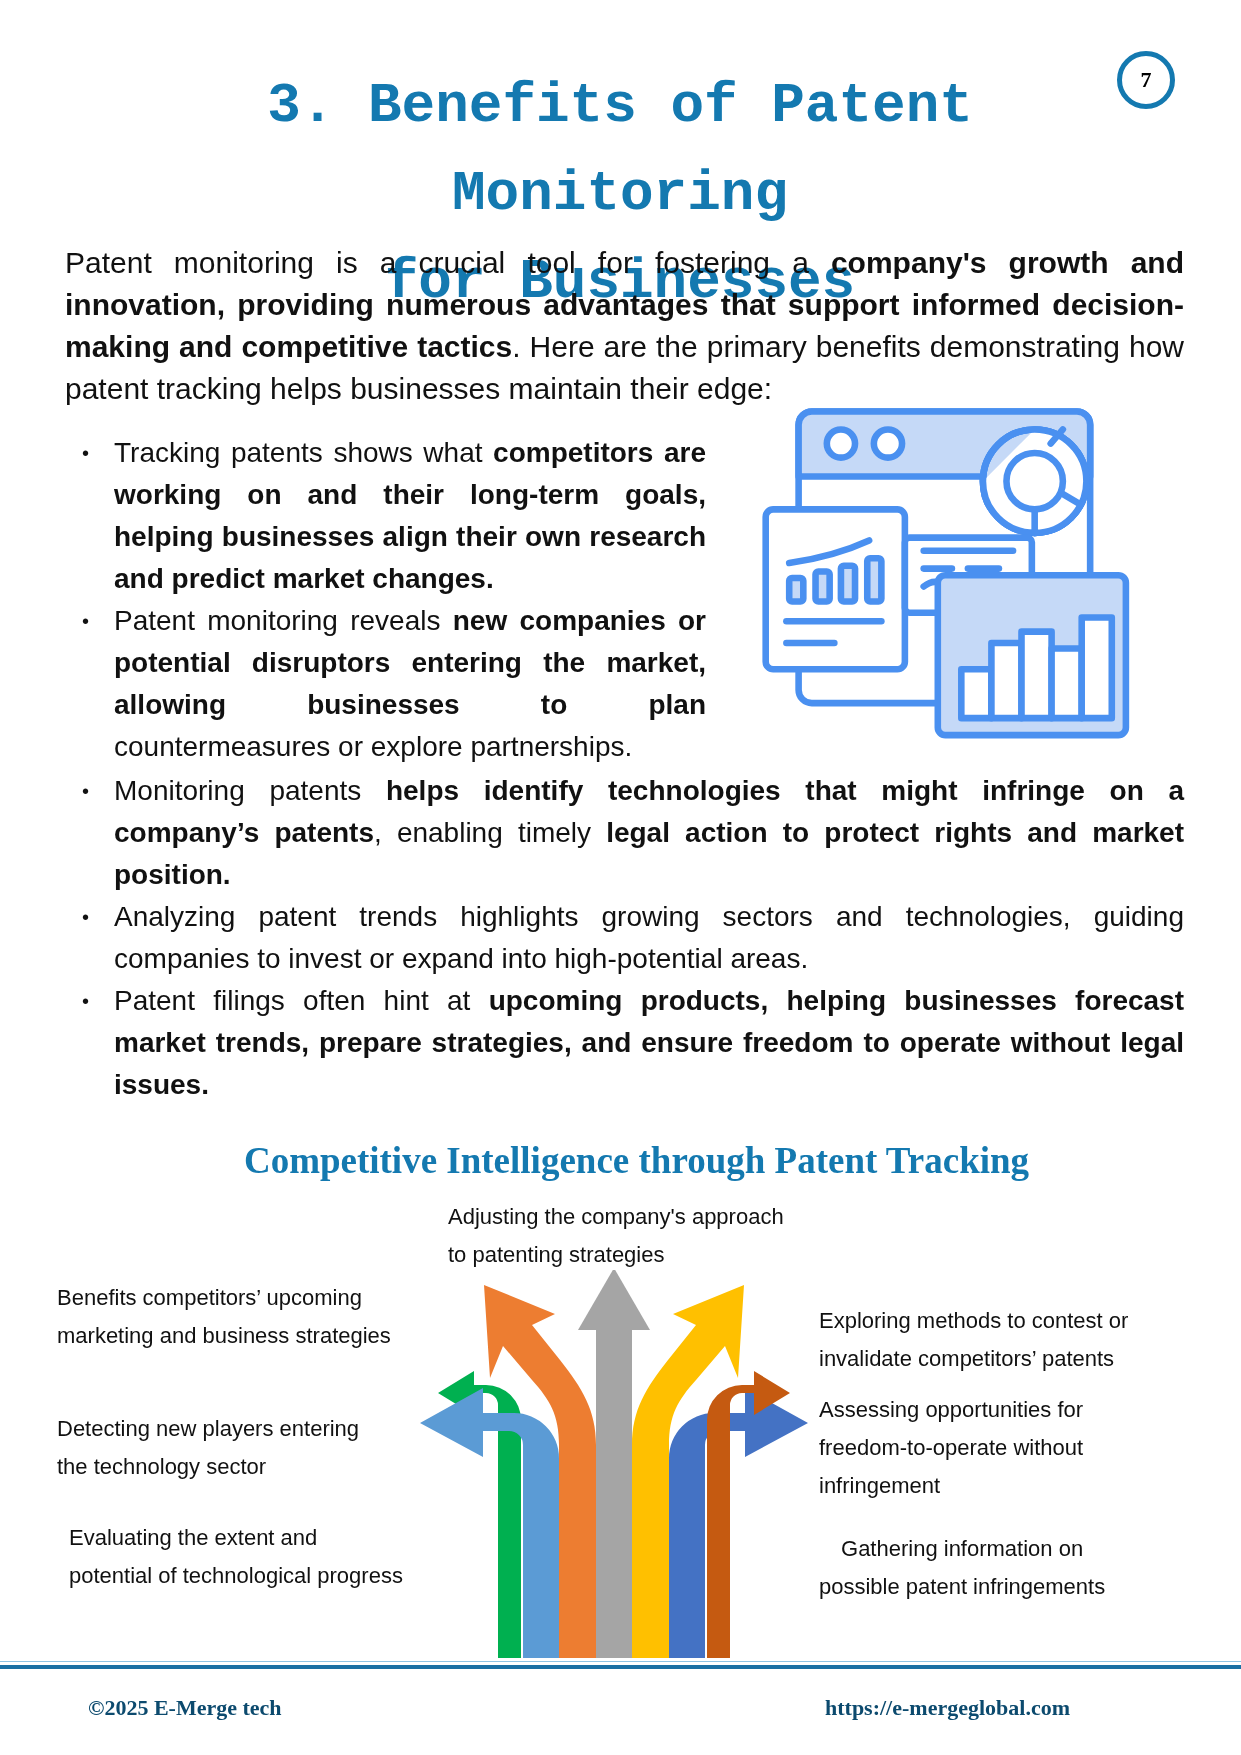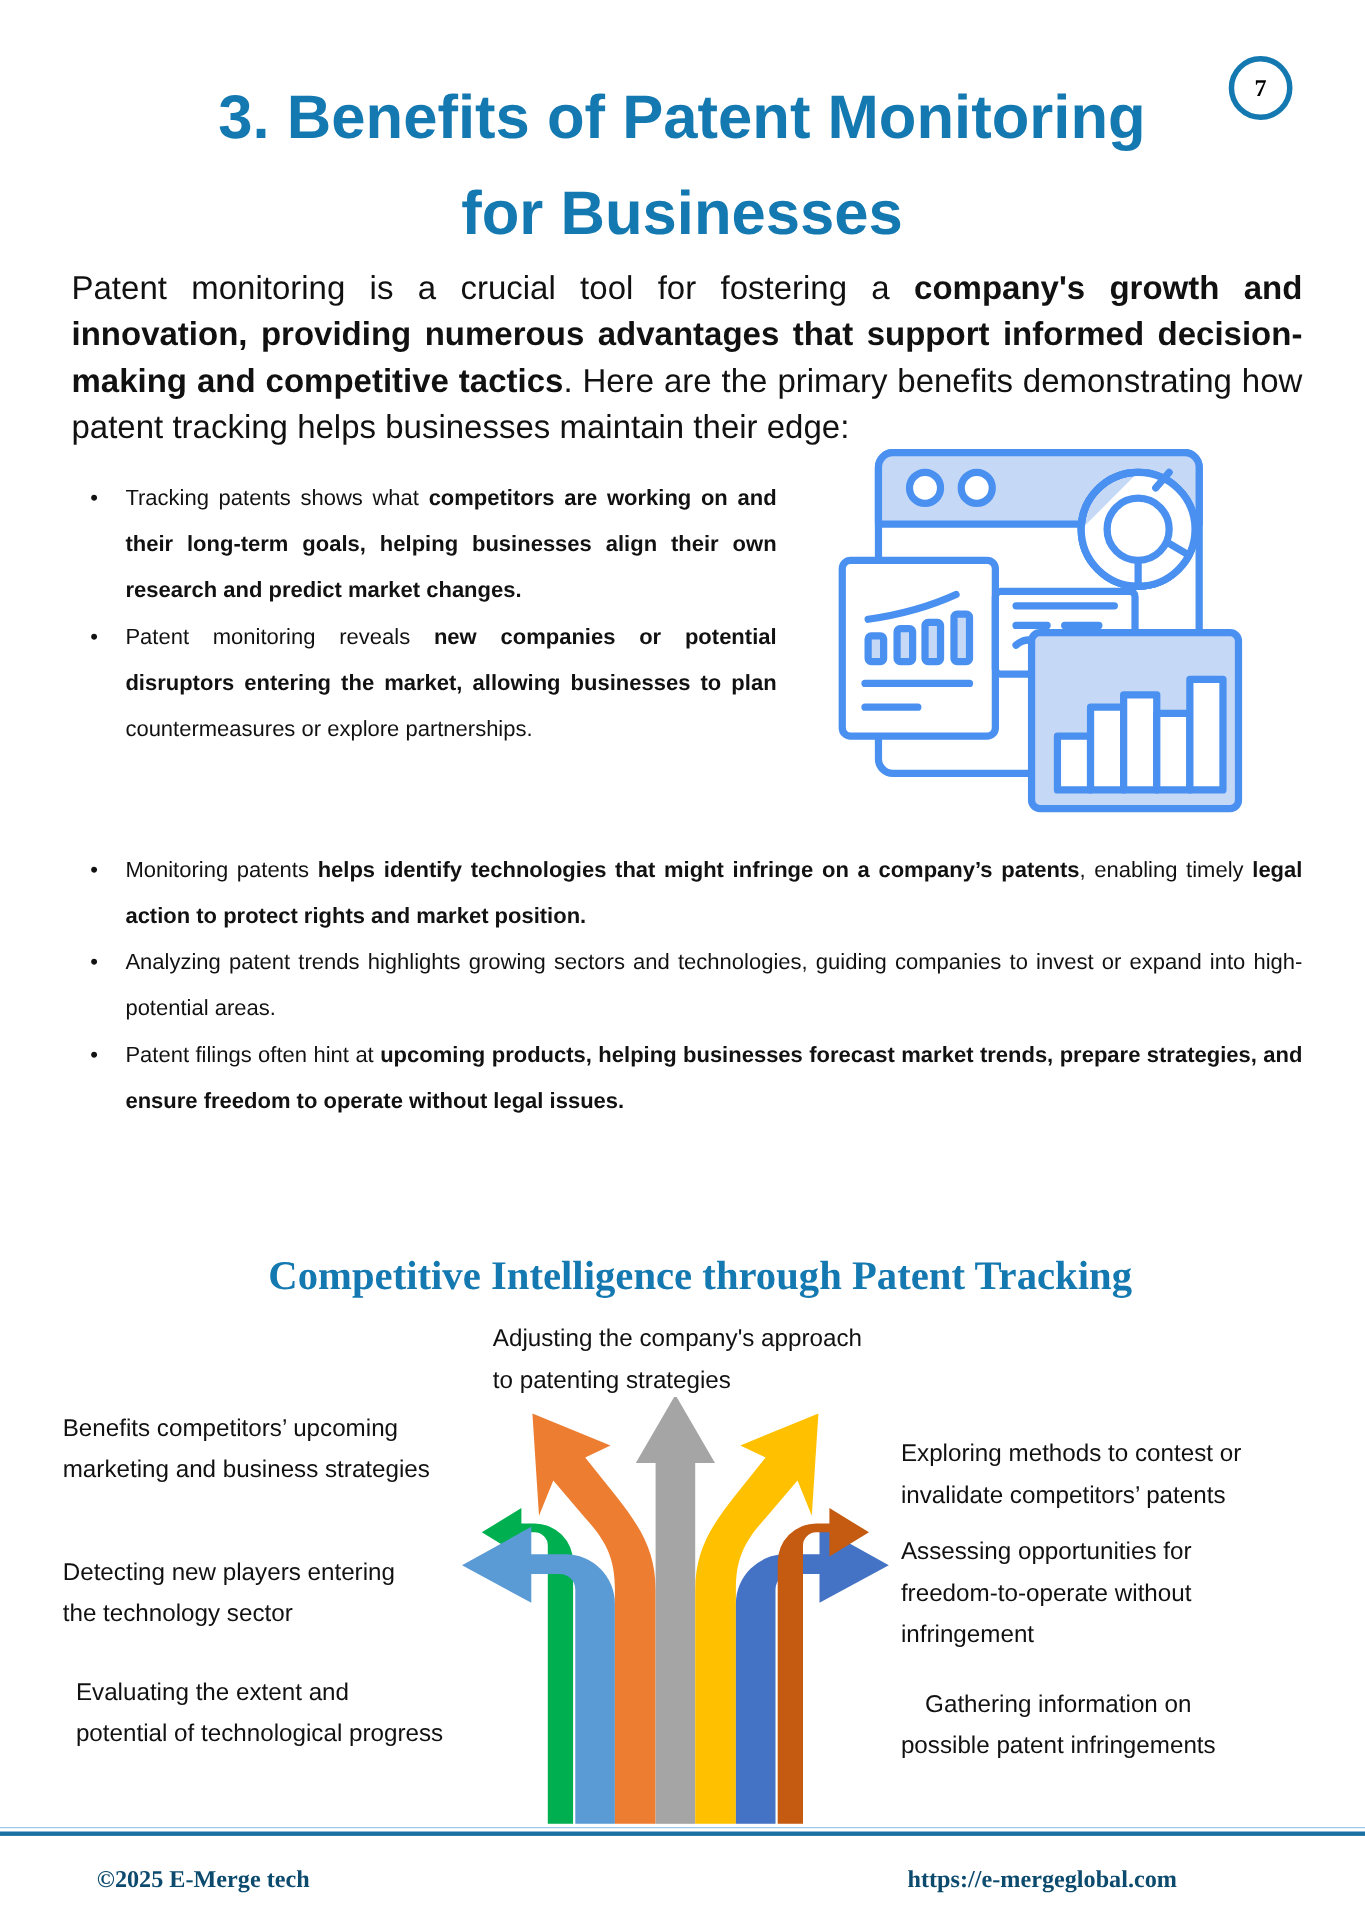--- a/index.html
+++ b/index.html
@@ -3,27 +3,27 @@
 <meta charset="utf-8">
 <style>
   html, body { margin: 0; padding: 0; background: #ffffff; }
   body { width: 1241px; height: 1755px; position: relative; overflow: hidden;
          font-family: "Liberation Sans", "DejaVu Sans", sans-serif; color: #111; }
   .page-num { position: absolute; left: 1117px; top: 51px; width: 58px; height: 58px;
               border: 5px solid #1479b0; border-radius: 50%; box-sizing: border-box;
               display: flex; align-items: center; justify-content: center;
               font-family: "Liberation Serif", "DejaVu Serif", serif; font-weight: bold; font-size: 22px; color: #000; }
   .title { position: absolute; left: 90px; width: 1060px; top: 62px; text-align: center;
-           font-family: Liberation Sans, sans-serif; font-weight: bold; color: #1479b0;
+           font-family: Liberation Mono, monospace; font-weight: bold; color: #1479b0;
            font-size: 56px; line-height: 88px; margin: 0; }
   .intro { position: absolute; left: 65px; top: 242px; width: 1119px; font-size: 30px; line-height: 42px;
            text-align: justify; margin: 0; }
   b, .b { font-weight: bold; }
   ul.bullets { position: absolute; left: 65px; margin: 0; padding: 0 0 0 49px; list-style: none; }
-  ul.bullets li { position: relative; font-size: 20px; line-height: 42px; text-align: justify; }
+  ul.bullets li { position: relative; font-size: 28px; line-height: 42px; text-align: justify; }
   ul.bullets li::before { content: "\2022"; position: absolute; left: -32px; top: 0; font-size: 20px; }
   .bl-top { top: 432px; width: 592px; }
   .bl-bottom { top: 770px; width: 1070px; }
   .illustration { position: absolute; left: 745px; top: 393px; width: 395px; height: 355px; }
   .subtitle { position: absolute; left: 60px; width: 1121px; top: 1122px; text-align: center;
               font-family: "Liberation Serif", "DejaVu Serif", serif; font-weight: bold; color: #1479b0;
               font-size: 37px; line-height: 46px; margin: 16px; }
   .label { position: absolute; font-size: 22px; line-height: 38px; color: #111; }
   .arrows { position: absolute; left: 410px; top: 1270px; width: 420px; height: 390px; }
   .footer-line { position: absolute; left: 0; top: 1665px; width: 1241px; height: 4px; background: #1a6fa3; }

